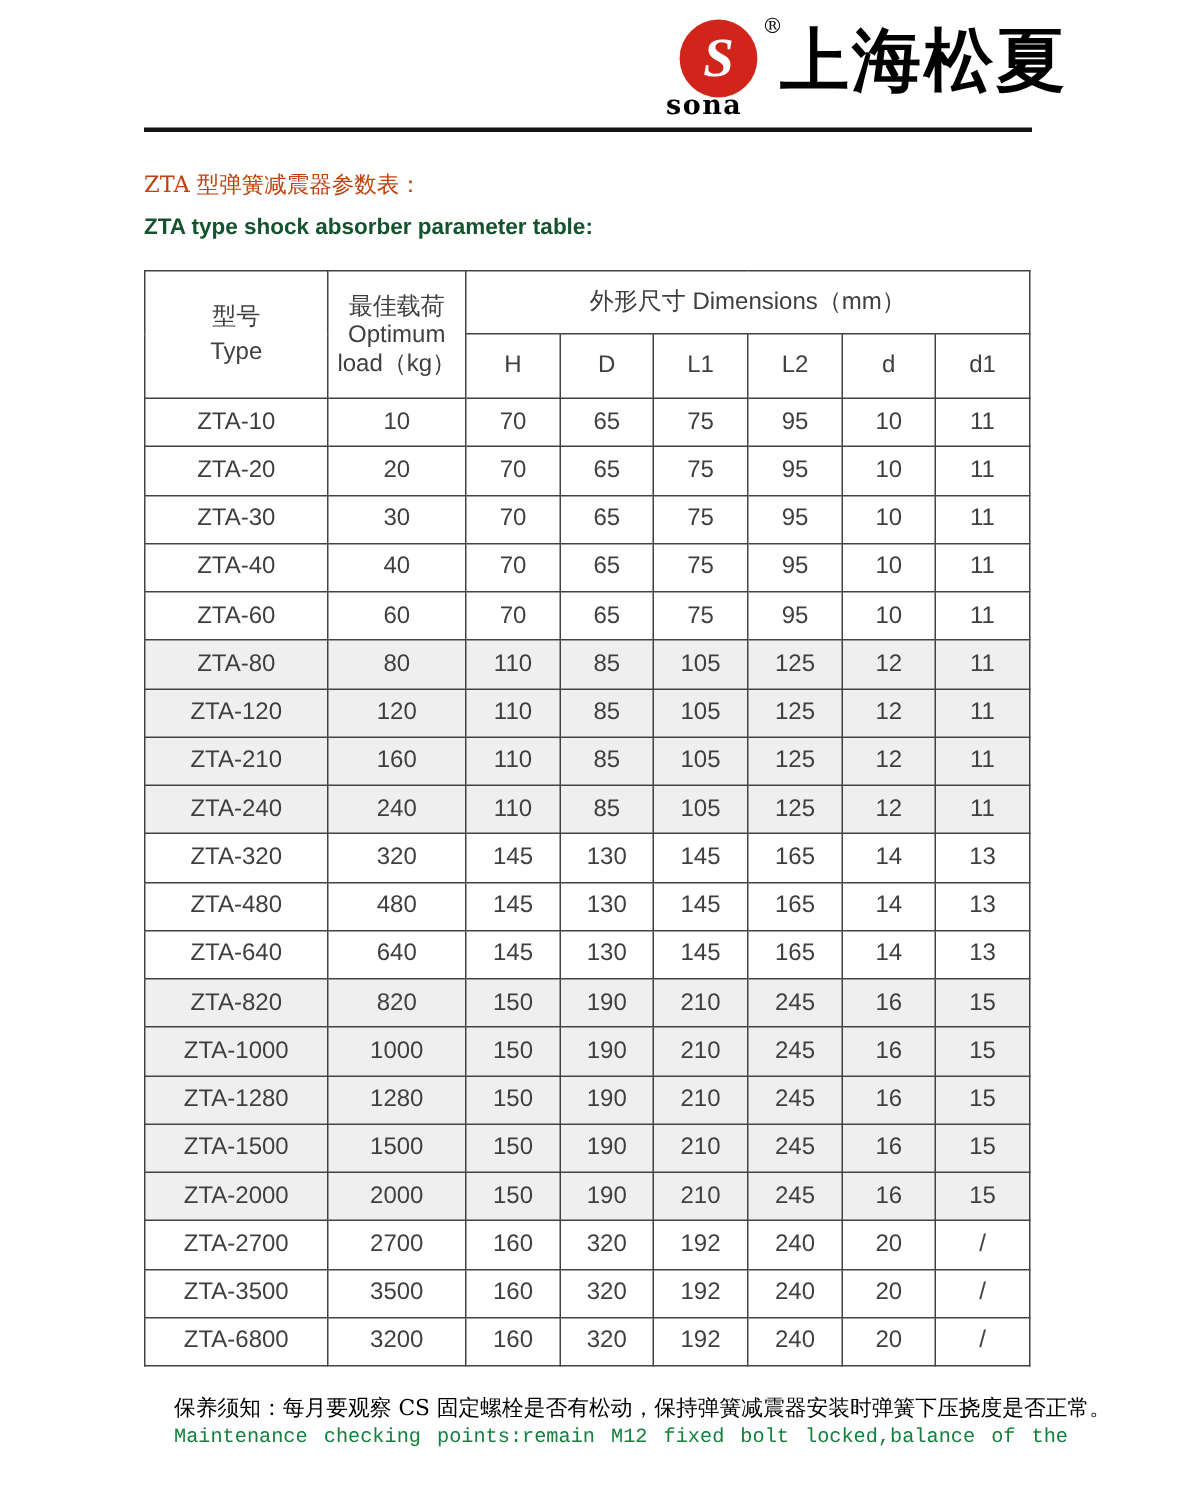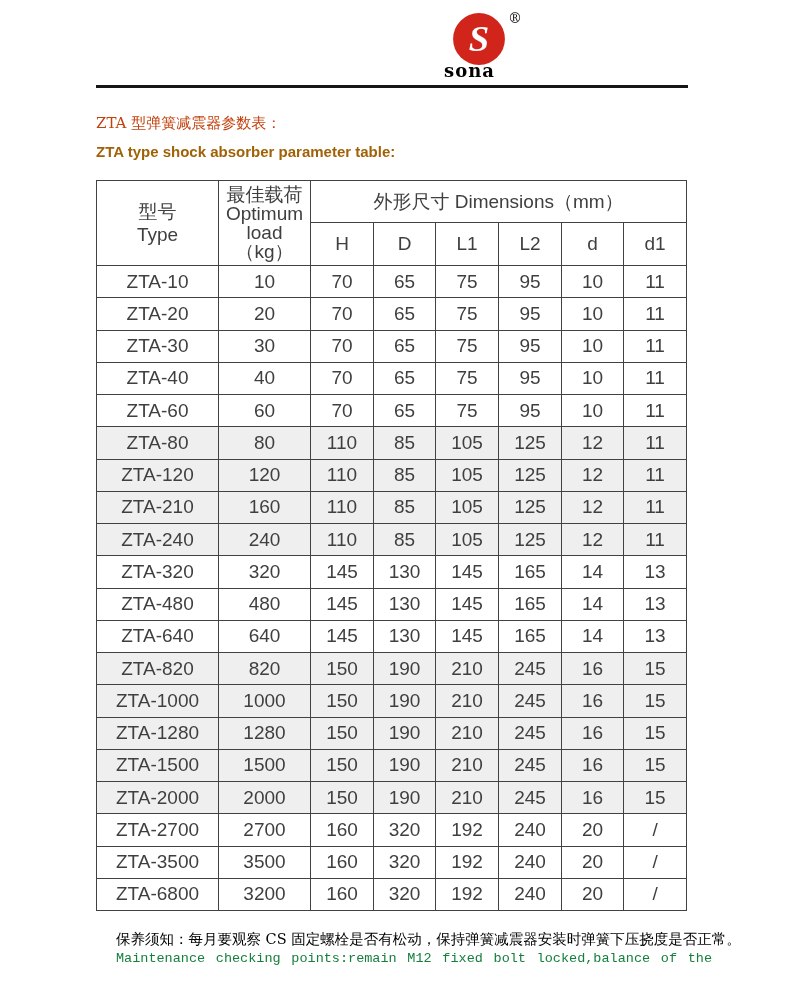--- a/index.html
+++ b/index.html
@@ -42,28 +42,28 @@
   }
 
   
   .title-zh {
     position: absolute; left: 96px; top: 114px;
     font-family: "DejaVu Serif", serif;
     font-size: 15px; color: #c2410c; white-space: nowrap;
   }
   .title-en {
     position: absolute; left: 96px; top: 143px;
-    font-size: 15px; font-weight: 700; color: #a16207; white-space: nowrap;
+    font-size: 15px; font-weight: 700; color: #14532d; white-space: nowrap;
   }
 
   
   table.params {
     position: absolute; left: 96px; top: 180px;
     width: 591px; border-collapse: collapse; table-layout: fixed;
-    font-size: 19px; color: #3f3f3f;
+    font-size: 16px; color: #3f3f3f;
   }
   table.params th, table.params td {
     border: 1px solid #424242;
     text-align: center; vertical-align: middle;
     font-weight: normal;
     background: #fff;
   }
   .hdr-row1 th { height: 42px; }
   .hdr-row2 th { height: 43px; }
   tr.data-row td { height: 32.25px; }
@@ -92,20 +92,21 @@
 
   <div class="brand">
     <div class="logo-circle">
       <svg width="54" height="54" viewBox="0 0 100 100" aria-hidden="true">
         <circle cx="50" cy="50" r="48" fill="#d1251b"></circle>
         <text x="50" y="72" text-anchor="middle" font-size="68" font-weight="bold" font-style="italic" font-family="serif" fill="#ffffff">S</text>
       </svg>
     </div>
     <div class="reg-mark">®</div>
     <div class="sona">sona</div>
+    <div class="company">上海松夏</div>
     <div class="head-rule"></div>
   </div>
 
   <div class="title-zh">ZTA 型弹簧减震器参数表：</div>
   <div class="title-en">ZTA type shock absorber parameter table:</div>
 
   <table class="params">
     <colgroup>
       <col style="width:122px">
         <col style="width:92px">

